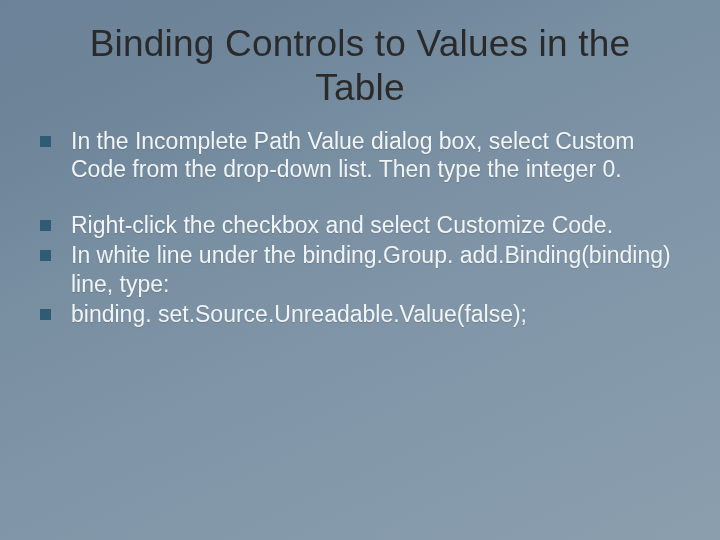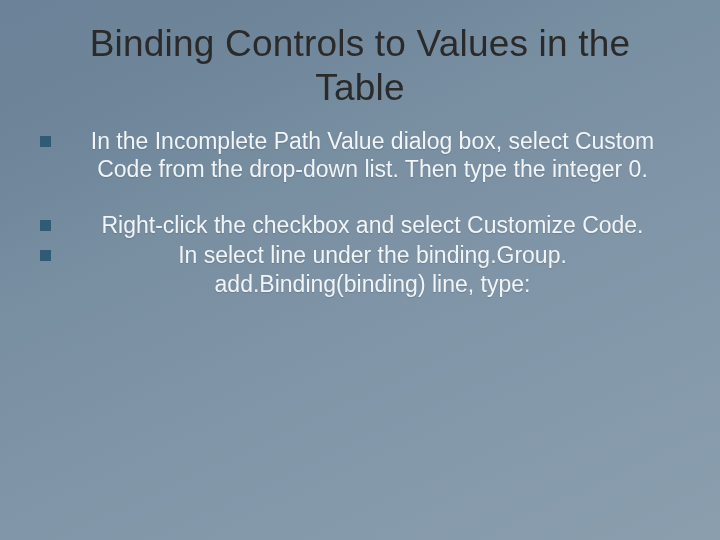--- a/index.html
+++ b/index.html
@@ -52,21 +52,20 @@
     margin-top: 9px;
     margin-right: 20px;
     margin-left: 2px;
   }
   .text {
     flex: 1 1 auto;
     font-size: 23px;
     line-height: 1.22;
     color: #f1f5f8;
     text-shadow: 0 1px 1px rgba(60,70,80,0.25);
-    text-align: center;
   }
 </style>
 </head>
 <body>
 
 <div class="slide">
   <div class="title">Binding Controls to Values in the Table</div>
   <div class="body">
 
     <div class="group">
@@ -76,19 +75,23 @@
       </div>
     </div>
 
     <div class="group">
       <div class="item">
         <div class="bullet"></div>
         <div class="text">Right-click the checkbox and select Customize Code.</div>
       </div>
       <div class="item">
         <div class="bullet"></div>
-        <div class="text">In select line under the binding.Group. add.Binding(binding) line, type:</div>
+        <div class="text">In white line under the binding.Group. add.Binding(binding) line, type:</div>
+      </div>
+      <div class="item">
+        <div class="bullet"></div>
+        <div class="text">binding. set.Source.Unreadable.Value(false);</div>
       </div>
     </div>
 
 
   </div>
 </div>
 
 </body></html>

